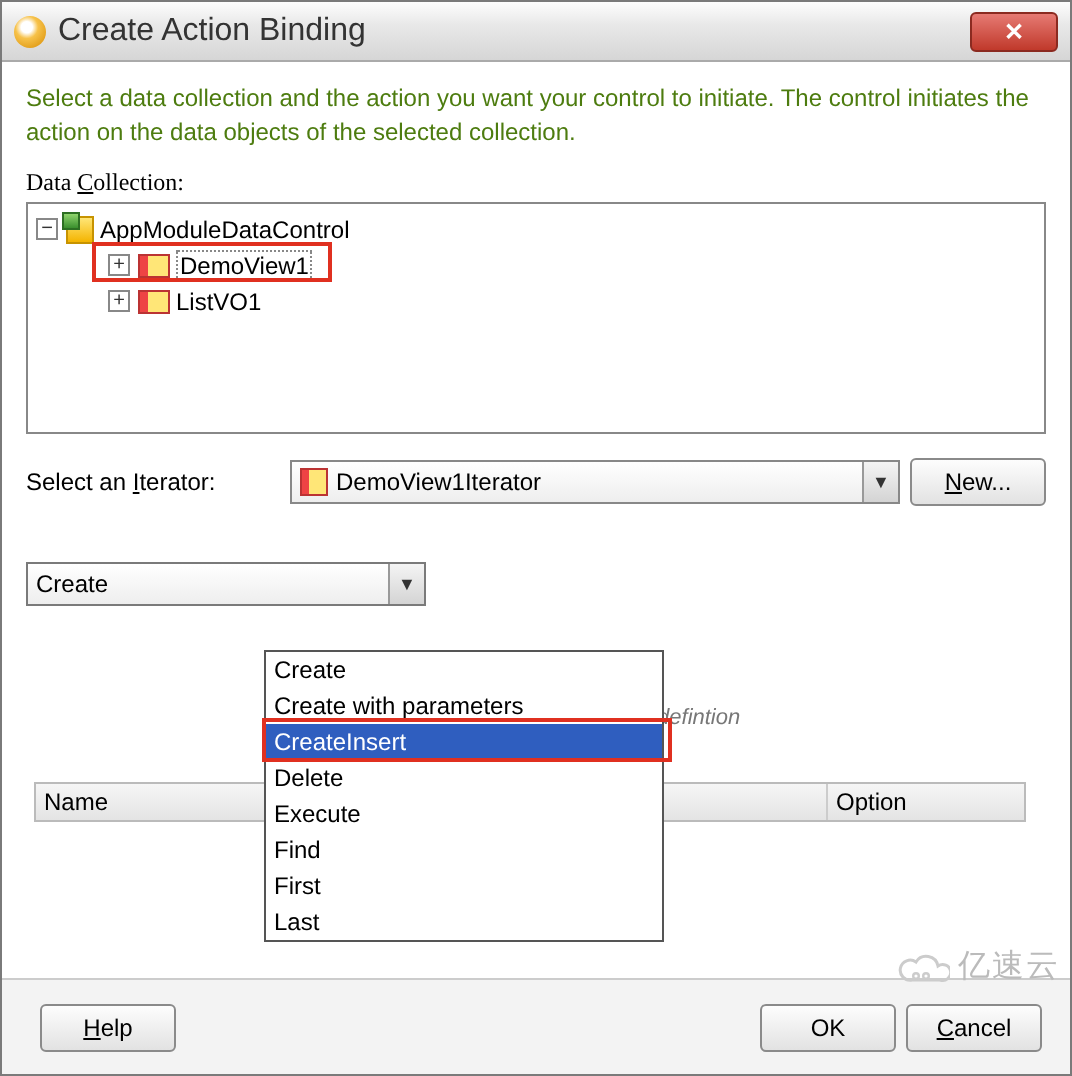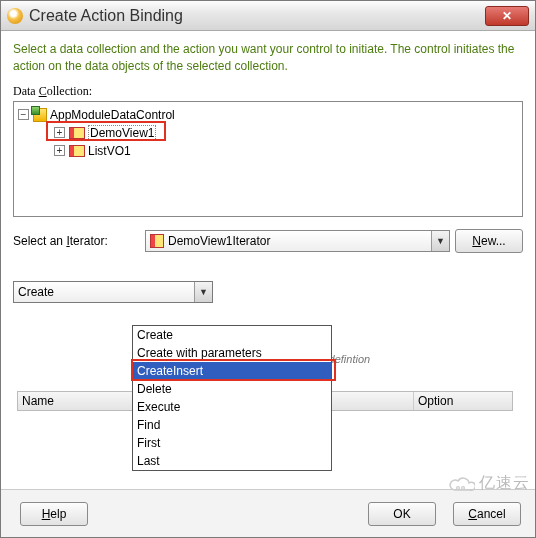--- a/index.html
+++ b/index.html
@@ -183,21 +183,20 @@
 .th { border-right: 1px solid #ccc; padding:0 4px; line-height:18px; }
 .th1 { width: 260px; }
 .th2 { width: 136px; }
 .th3 { flex:1; border-right:none; }
 .footer {
   height: 48px;
   border-top: 1px solid #ccc;
   display:flex; align-items:center;
   padding: 0 14px;
   background:#f3f3f3;
-  gap:12px;
 }
 .footer .spacer { flex:1; }
 .watermark {
   position: absolute;
   right: 6px; bottom: 44px;
   display:flex; align-items:flex-end;
   color:#bbb; font-size: 16px;
   letter-spacing: 1px;
   z-index: 100;
 }

